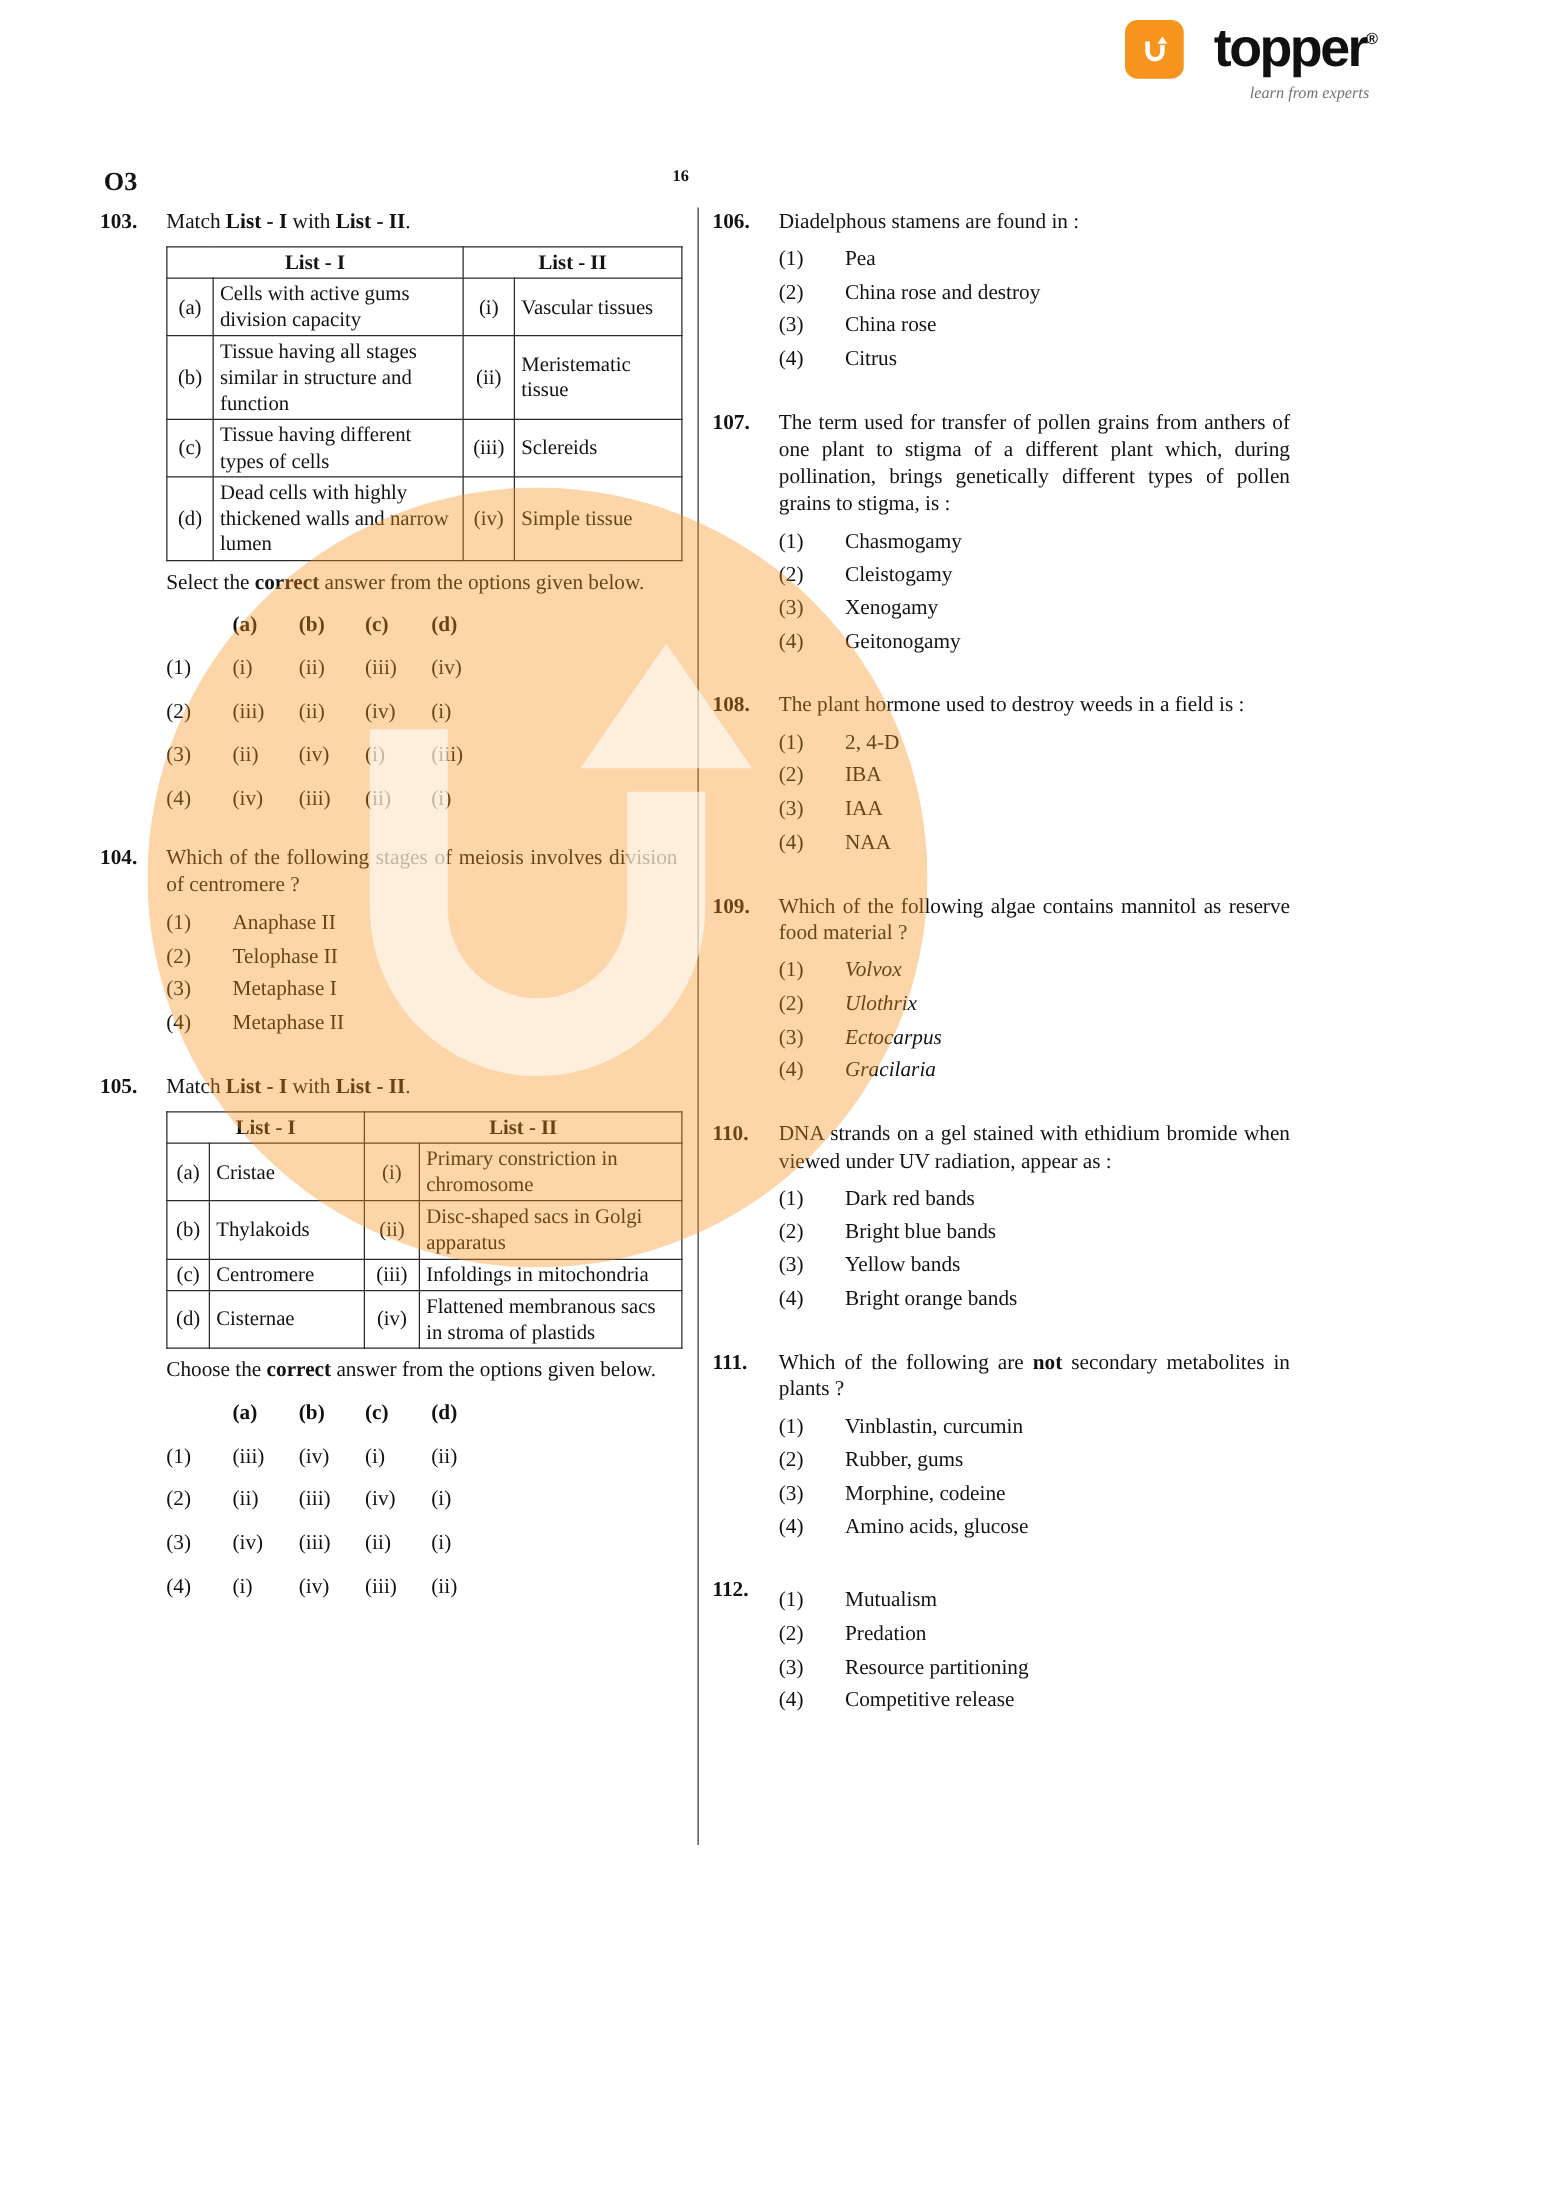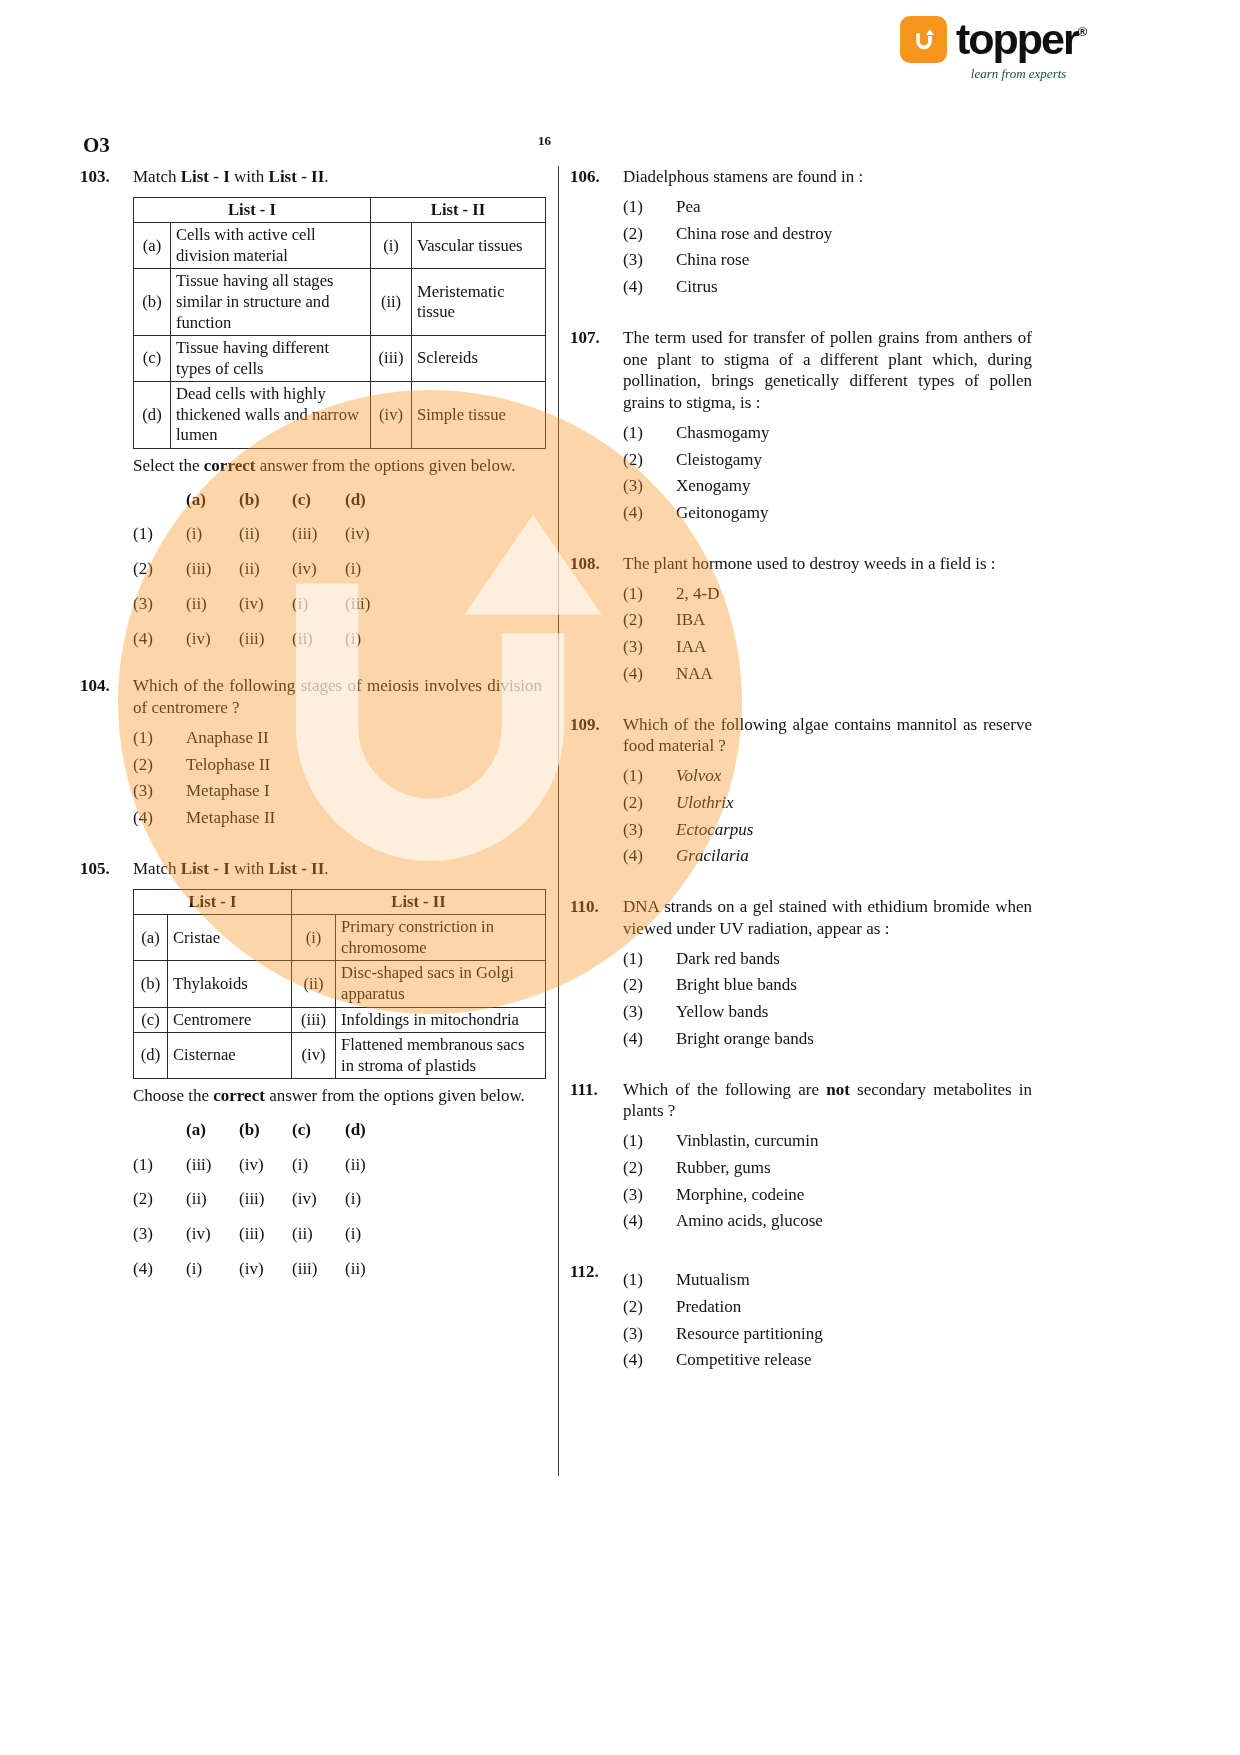--- a/index.html
+++ b/index.html
@@ -4,26 +4,26 @@
 <style>
   * { margin:0; padding:0; box-sizing:border-box; }
   html,body { background:#e8e8e8; }
   .sheet {
     position:relative; width:1240px; height:1755px; background:#ffffff;
     font-family:"Liberation Serif", serif; color:#121212; overflow:hidden;
     margin:0 auto;
   }
   
   .logo { position:absolute; top:16px; left:900px; display:flex; flex-direction:column; align-items:flex-end; }
-  .logo-row { display:flex; align-items:center; gap:9px; }
+  .logo-row { display:flex; align-items:center; gap:24px; }
   .logo-badge { width:47px; height:47px; background:#f7941e; border-radius:10px; display:flex; align-items:center; justify-content:center; }
   .logo-badge svg { width:36px; height:36px; }
   .logo-text { font-family:"Liberation Sans", sans-serif; font-weight:bold; font-size:43px; line-height:1; letter-spacing:-2px; color:#101010; }
   .logo-reg { font-family:"Liberation Sans", sans-serif; font-size:13px; vertical-align:18px; font-weight:bold; }
-  .logo-tagline { font-style:italic; color:#14532d; font-size:13px; margin-top:3px; margin-right:19px; font-family:"Liberation Serif", serif; }
+  .logo-tagline { font-style:italic; color:#737373; font-size:13px; margin-top:3px; margin-right:5px; font-family:"Liberation Serif", serif; }
   
   .page-code { position:absolute; left:83px; top:133px; font-weight:bold; font-size:21px; }
   .page-num  { position:absolute; left:538px; top:133px; font-weight:bold; font-size:13px; }
   .divider { position:absolute; left:558px; top:166px; height:1310px; width:0; border-left:1.6px solid #3a3a3a; }
   
   .col { position:absolute; top:166px; width:462px; font-size:17px; line-height:1.28; }
   .col-left { left:80px; }
   .col-right { left:570px; }
   .q { display:flex; margin-bottom:24px; }
   .qn { width:53px; flex:none; font-weight:bold; }
@@ -88,21 +88,21 @@
               <col style="width:41px">
               <col style="width:134px">
             </colgroup>
           <tbody>
             <tr>
               <th colspan="2">List - I</th>
               <th colspan="2">List - II</th>
             </tr>
             <tr>
               <td class="ck">(a)</td>
-              <td class="ct">Cells with active cell division material</td>
+              <td class="ct">Cells with active gums division capacity</td>
               <td class="ck">(i)</td>
               <td class="ct">Vascular tissues</td>
             </tr>
             <tr>
               <td class="ck">(b)</td>
               <td class="ct">Tissue having all stages similar in structure and function</td>
               <td class="ck">(ii)</td>
               <td class="ct">Meristematic tissue</td>
             </tr>
             <tr>

